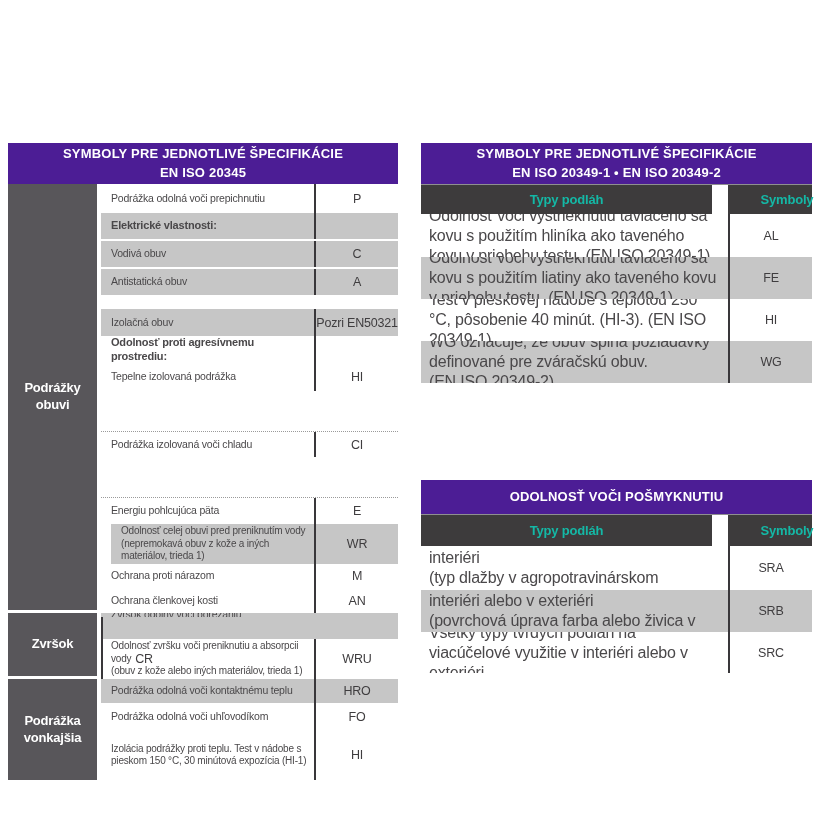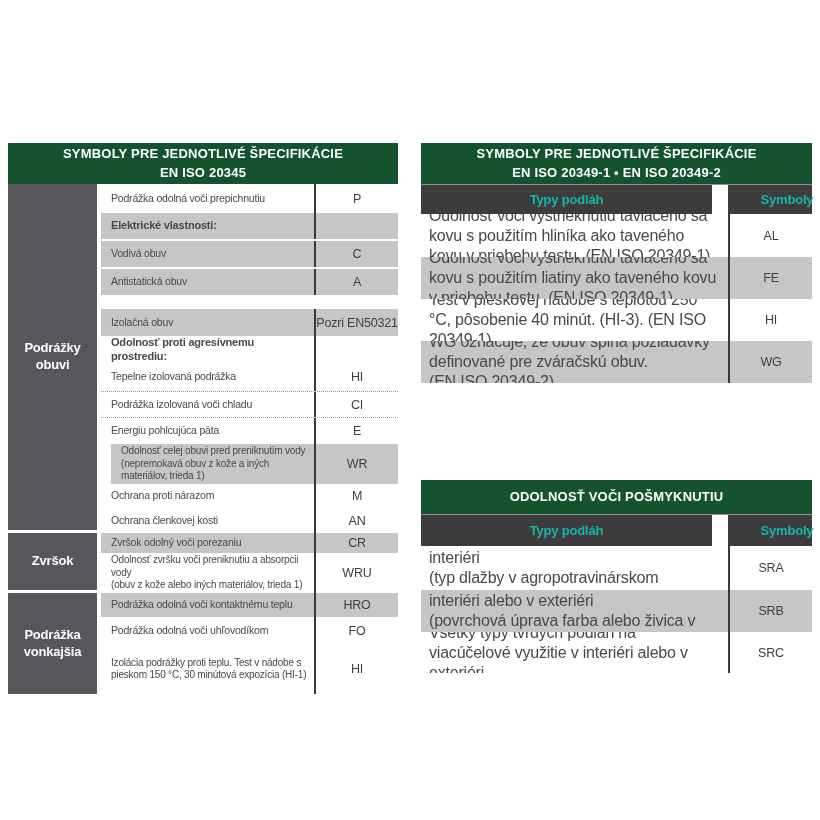--- a/index.html
+++ b/index.html
@@ -3,21 +3,21 @@
 <meta charset="utf-8">
 <style>
   html,body{margin:0;padding:0;}
   body{
     width:820px;height:820px;background:#ffffff;position:relative;
     font-family:"Liberation Sans", sans-serif;
     -webkit-font-smoothing:antialiased;
   }
   .tbl{position:absolute;letter-spacing:-0.2px;}
   .title{
-    background:#14532d;color:#fff;font-weight:bold;text-align:center;
+    background:#4c1d95;color:#fff;font-weight:bold;text-align:center;
     display:flex;flex-direction:column;justify-content:center;
     font-size:13px;line-height:1.4;letter-spacing:0.2px;
   }
   
   .section{display:flex;align-items:stretch;}
   .sec-label{
     width:89px;flex:0 0 89px;background:#58565a;color:#fff;font-weight:bold;
     display:flex;align-items:center;justify-content:center;text-align:center;
     font-size:13px;line-height:1.3;margin-right:4px;box-sizing:border-box;
   }
@@ -30,21 +30,21 @@
     box-sizing:border-box;overflow:hidden;
   }
   .desc.bold{font-weight:bold;font-size:11px;}
   .sym{
     width:84px;flex:0 0 84px;border-left:2px solid #39373a;
     display:flex;align-items:center;justify-content:center;
     font-size:12.5px;color:#3f3d3f;box-sizing:border-box;text-align:center;
   }
   .g{background:#c6c6c6;}
   .wsep{border-bottom:2px solid #ffffff;}
-  .dot{border-top:1px dotted #9a9a9a;}
+  .dot{border-top:1px dotted #9a9a9a;margin-top:40px;}
   
   .colhdr{display:flex;align-items:stretch;border-top:1px solid #8f8f8f;box-sizing:border-box;}
   .ch-cell{
     background:#3d3b3c;color:#14b8a6;font-weight:bold;font-size:13px;
     display:flex;align-items:center;justify-content:center;box-sizing:border-box;
   }
   .ch-left{flex:1;}
   .ch-right{width:84px;flex:0 0 84px;margin-left:16px;padding-left:34px;}
   .rt .desc{padding-left:8px;padding-right:10px;font-size:16px;}
 </style>
@@ -107,21 +107,21 @@
       <div class="row" style="height:25px;">
         <div class="desc">Ochrana členkovej kosti</div>
         <div class="sym">AN</div>
       </div>
     </div>
   </div>
 
   <div class="section">
     <div class="sec-label gapb">Zvršok</div>
     <div class="rows">
-      <div class="row g" style="height:20px;">
+      <div class="row g" style="height:26px;flex-direction:column;">
         <div class="desc">Zvršok odolný voči porezaniu</div>
         <div class="sym">CR</div>
       </div>
       <div class="row" style="height:40px;">
         <div class="desc" style="font-size:10px;">Odolnosť zvršku voči preniknutiu a absorpcii vody
 (obuv z kože alebo iných materiálov, trieda 1)</div>
         <div class="sym">WRU</div>
       </div>
     </div>
   </div>

